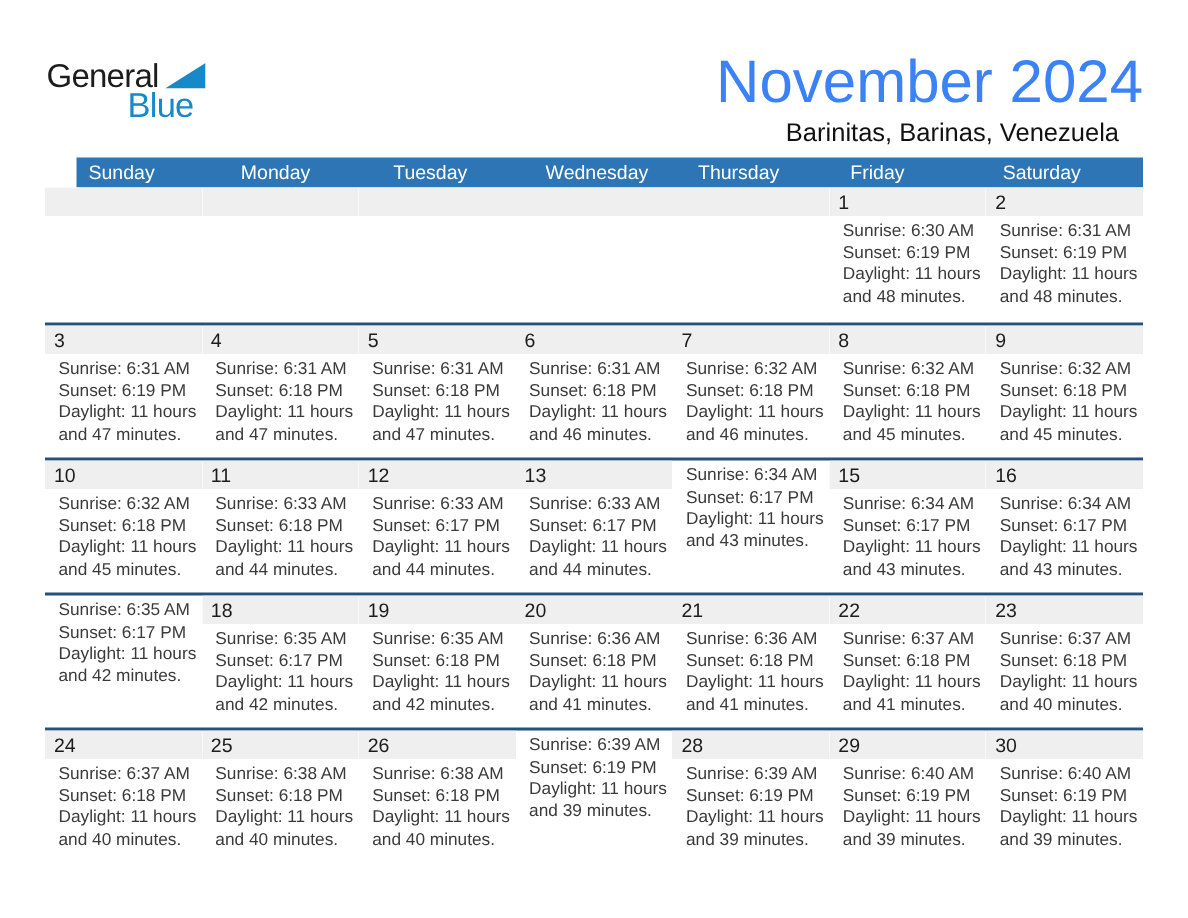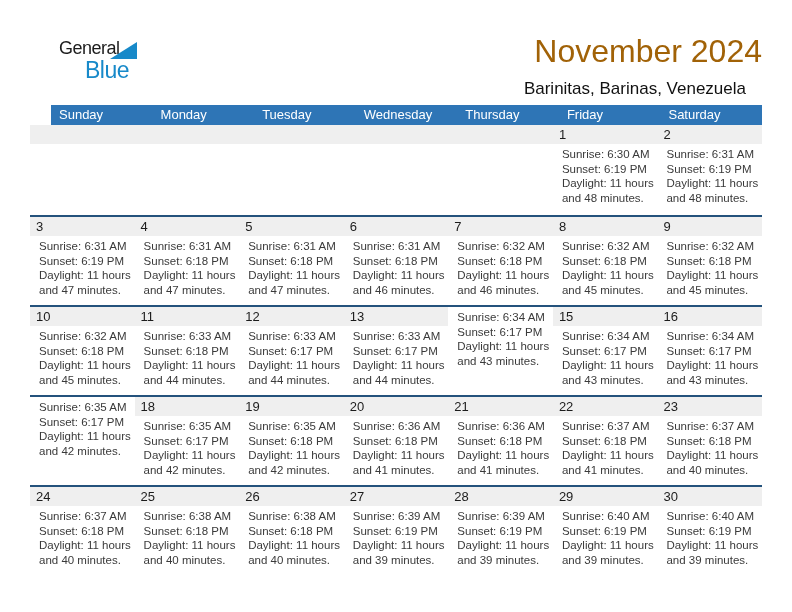--- a/index.html
+++ b/index.html
@@ -13,28 +13,28 @@
   *{margin:0;padding:0;box-sizing:border-box;}
   html,body{background:#ffffff;}
   body{
     width:792px;height:612px;position:relative;overflow:hidden;
     font-family:"Liberation Sans", sans-serif;
   }
   .page{position:absolute;inset:0;background:#fff;}
 
   
   .logo{position:absolute;left:31px;top:38px;width:120px;height:44px;}
-  .logo-general{position:absolute;left:0;top:0;font-size:18px;letter-spacing:-0.5px;color:var(--text-dark);margin-left:28px;}
+  .logo-general{position:absolute;left:0;top:0;font-size:22px;letter-spacing:-0.5px;color:var(--text-dark);}
   .logo-triangle{position:absolute;left:79px;top:4px;}
   .logo-triangle svg{display:block;}
   .logo-triangle polygon{fill:var(--logo-blue);}
   .logo-blue{position:absolute;left:54px;top:19px;font-size:23px;letter-spacing:-0.5px;color:var(--logo-blue);}
 
   
-  .title{position:absolute;top:33px;right:30px;font-size:32px;color:#a16207;white-space:nowrap;}
+  .title{position:absolute;top:33px;right:30px;font-size:40px;color:#3b82f6;white-space:nowrap;}
   .subtitle{position:absolute;top:79px;right:46px;font-size:17px;color:#111;white-space:nowrap;}
 
   
   .calendar{position:absolute;left:30px;top:105px;width:732px;}
   .head-row{display:flex;background:var(--header-bg);height:20px;margin-left:21px;}
   .day-head{
     flex:1 1 0;color:#ffffff;font-size:13px;line-height:20px;
     padding-left:8px;overflow:hidden;white-space:nowrap;
   }
   .grid{display:block;}
@@ -327,21 +327,20 @@
           <div class="day-cell">
             <div class="day-num">26</div>
             <div class="cell-body">
               <div class="cell-line">Sunrise: 6:38 AM</div>
               <div class="cell-line">Sunset: 6:18 PM</div>
               <div class="cell-line">Daylight: 11 hours</div>
               <div class="cell-line">and 40 minutes.</div>
             </div>
           </div>
           <div class="day-cell">
-            <div class="day-num">27</div>
             <div class="cell-body">
               <div class="cell-line">Sunrise: 6:39 AM</div>
               <div class="cell-line">Sunset: 6:19 PM</div>
               <div class="cell-line">Daylight: 11 hours</div>
               <div class="cell-line">and 39 minutes.</div>
             </div>
           </div>
           <div class="day-cell">
             <div class="day-num">28</div>
             <div class="cell-body">

